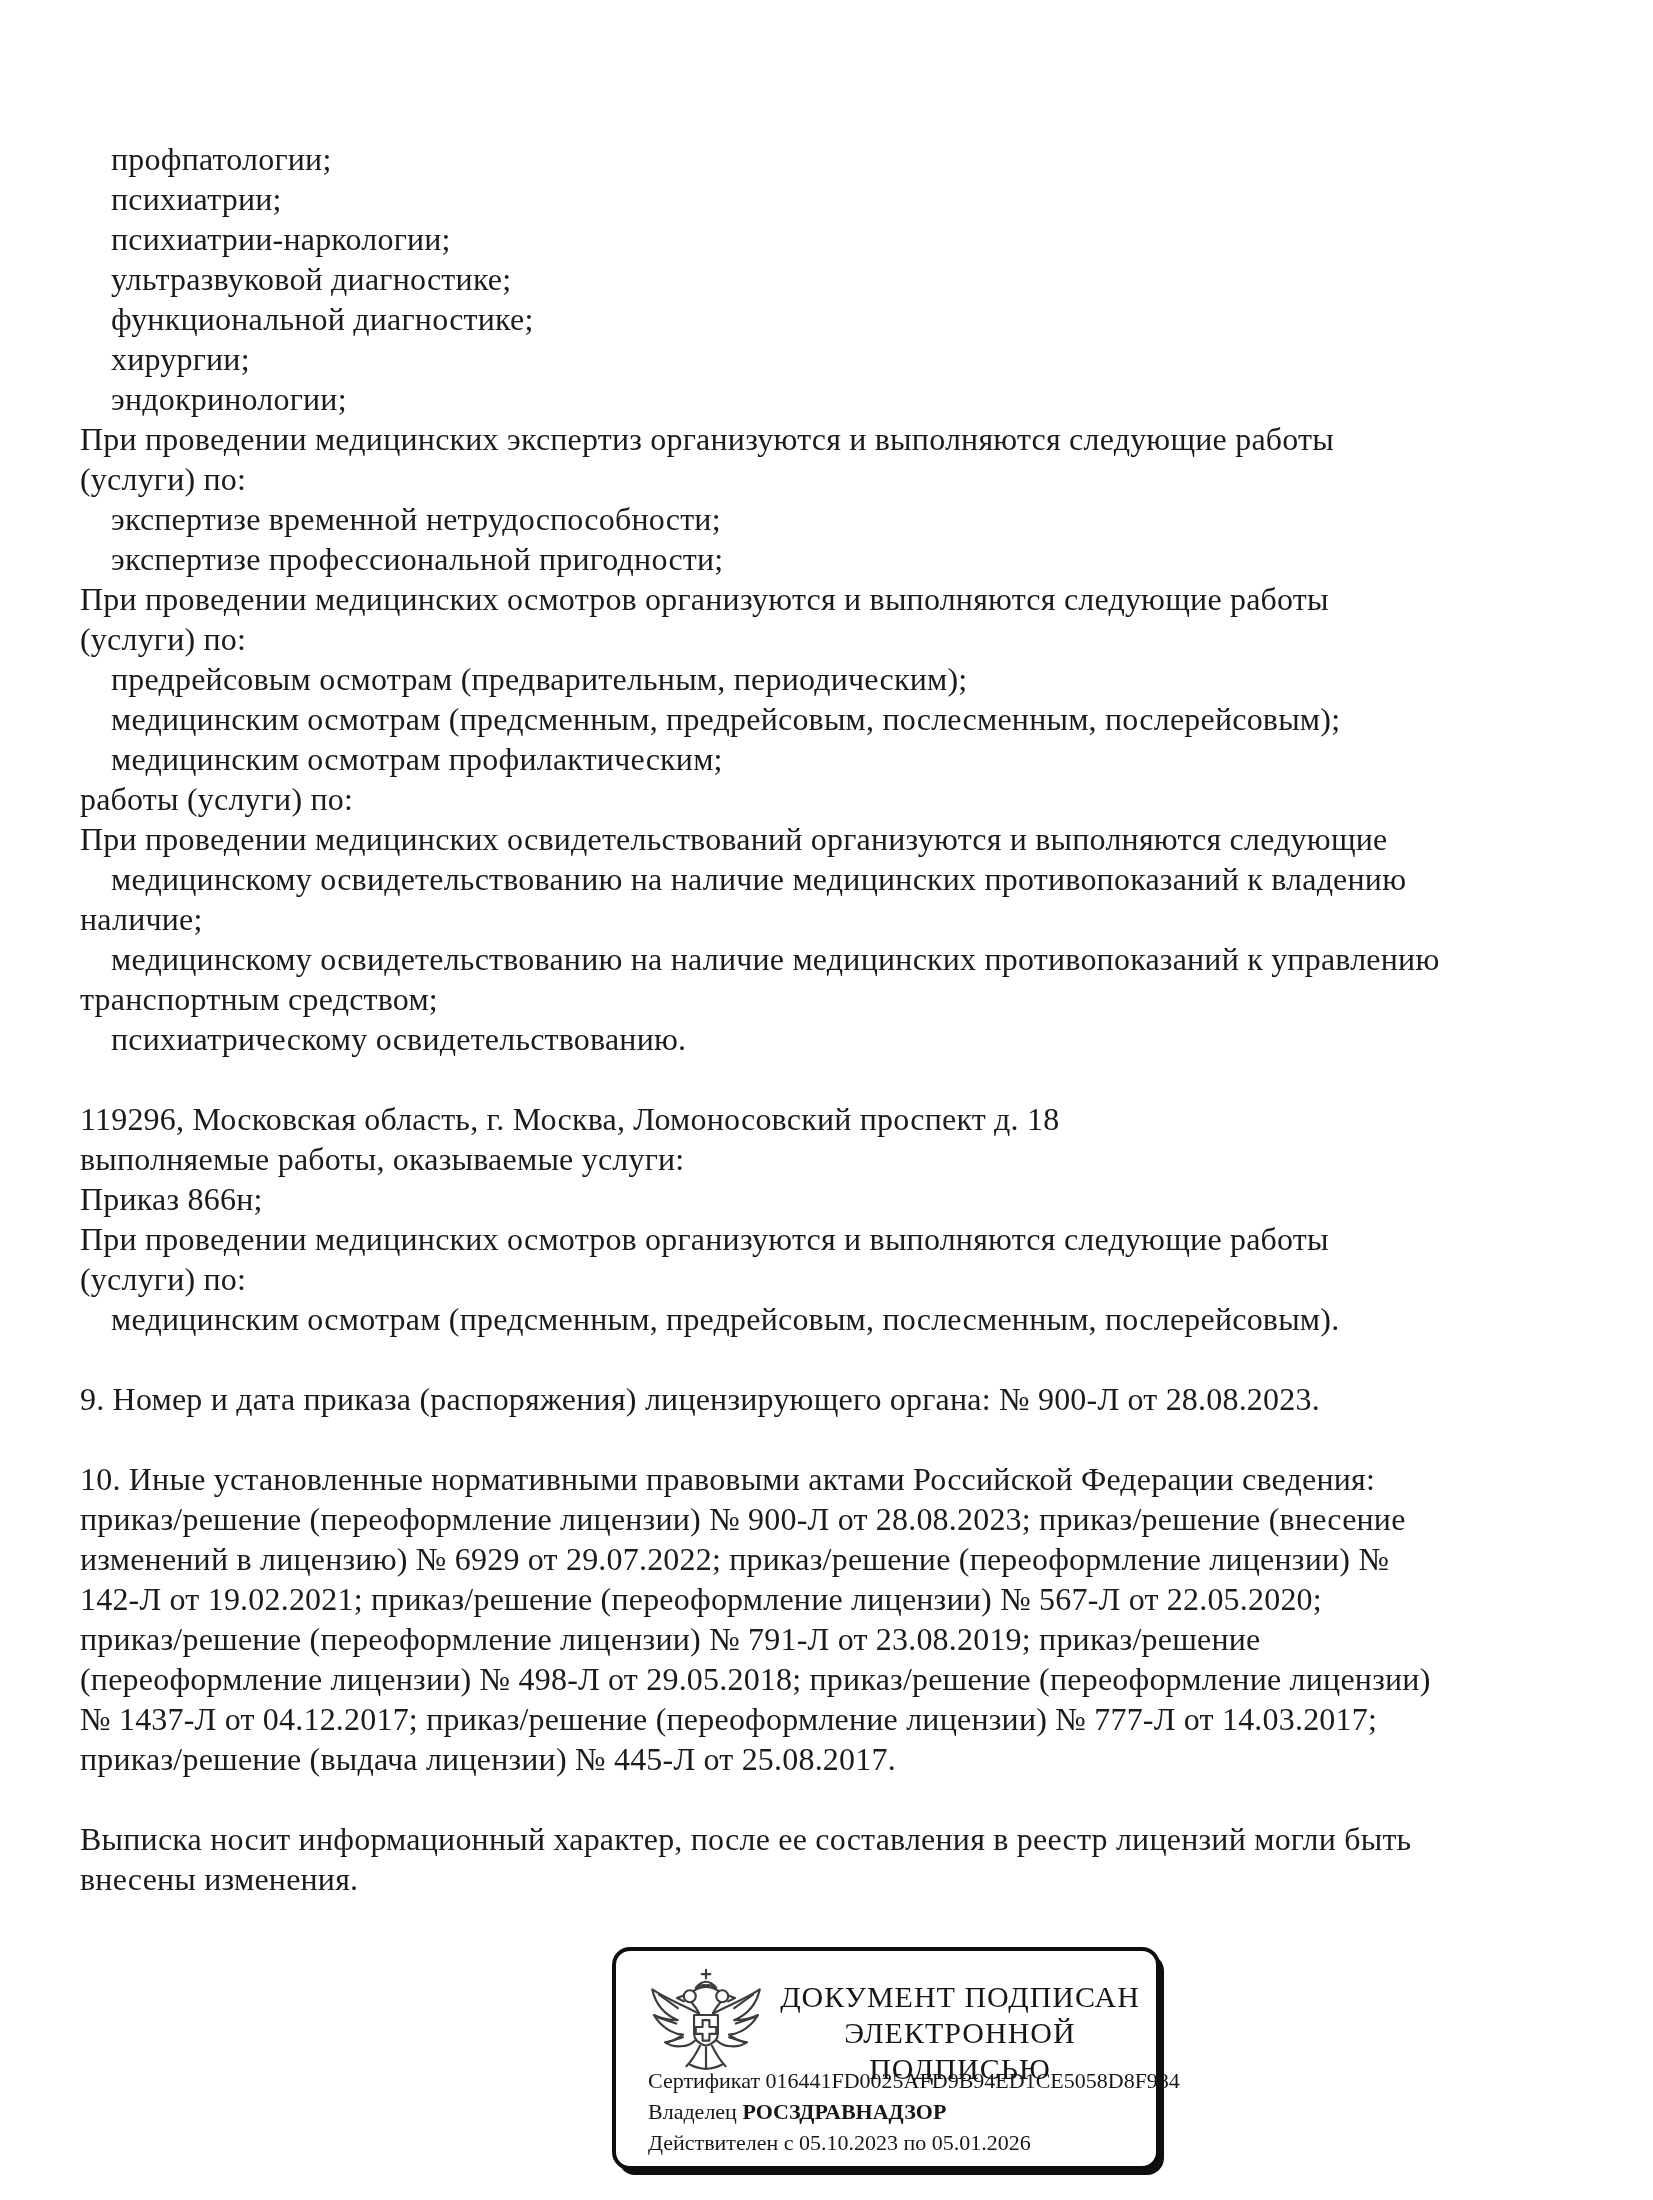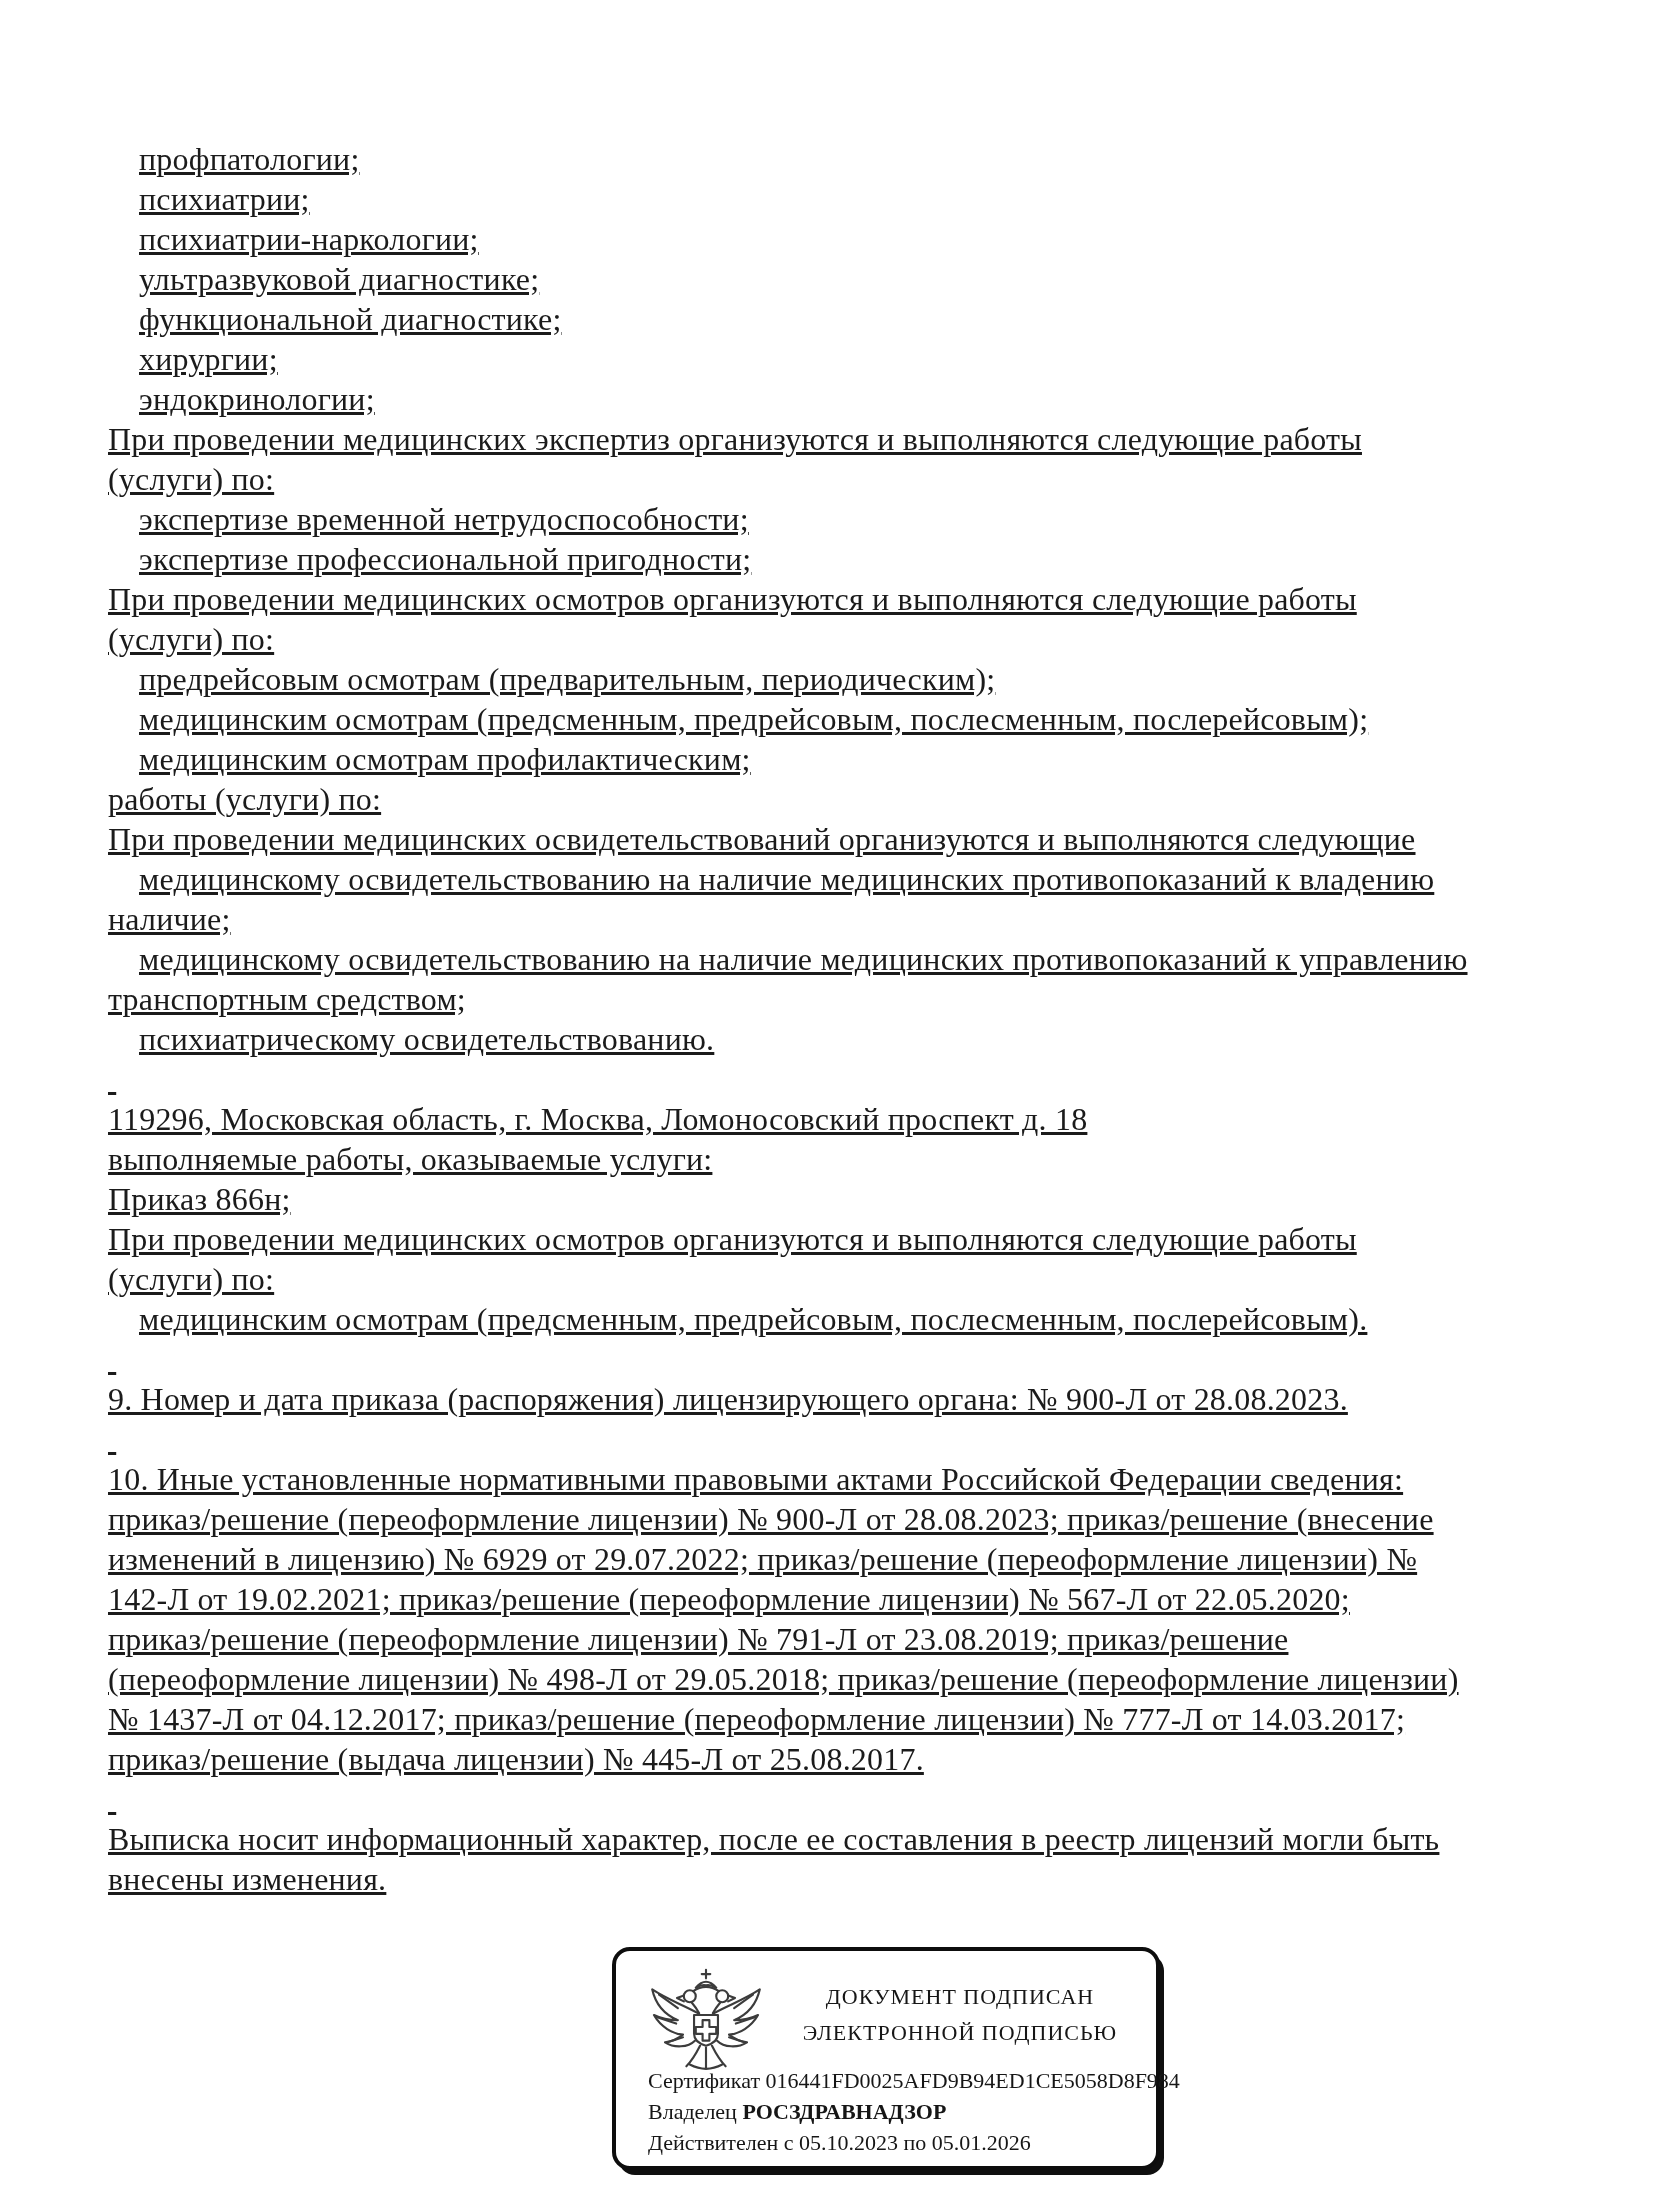--- a/index.html
+++ b/index.html
@@ -9,22 +9,21 @@
     margin:0 auto;
     background:#ffffff;
     overflow:hidden;
     font-family:"Liberation Serif","DejaVu Serif",serif;
     color:#1b1b1b;
   }
   .doc{
     position:absolute;
     left:0;
     top:139px;
-    padding-left:108px;
-    text-decoration:underline;
+    padding-left:80px;
   }
   .line{
     font-size:32px;
     line-height:40px;
     white-space:nowrap;
     letter-spacing:0.2px;
   }
   .line.indent{margin-left:31px;}
 
   .stamp{
@@ -39,21 +38,21 @@
   }
   .emblem{
     position:absolute;
     left:26px;top:14px;
     width:128px;height:124px;
   }
   .stamp-title{
     position:absolute;
     left:158px;right:10px;top:28px;
     text-align:center;
-    font-size:22px;
+    font-size:30px;
     line-height:36px;
     letter-spacing:1px;
     color:#161616;
   }
   .stamp-meta{
     position:absolute;
     left:32px;right:12px;top:114px;
     font-size:22px;
     line-height:31px;
     white-space:nowrap;

